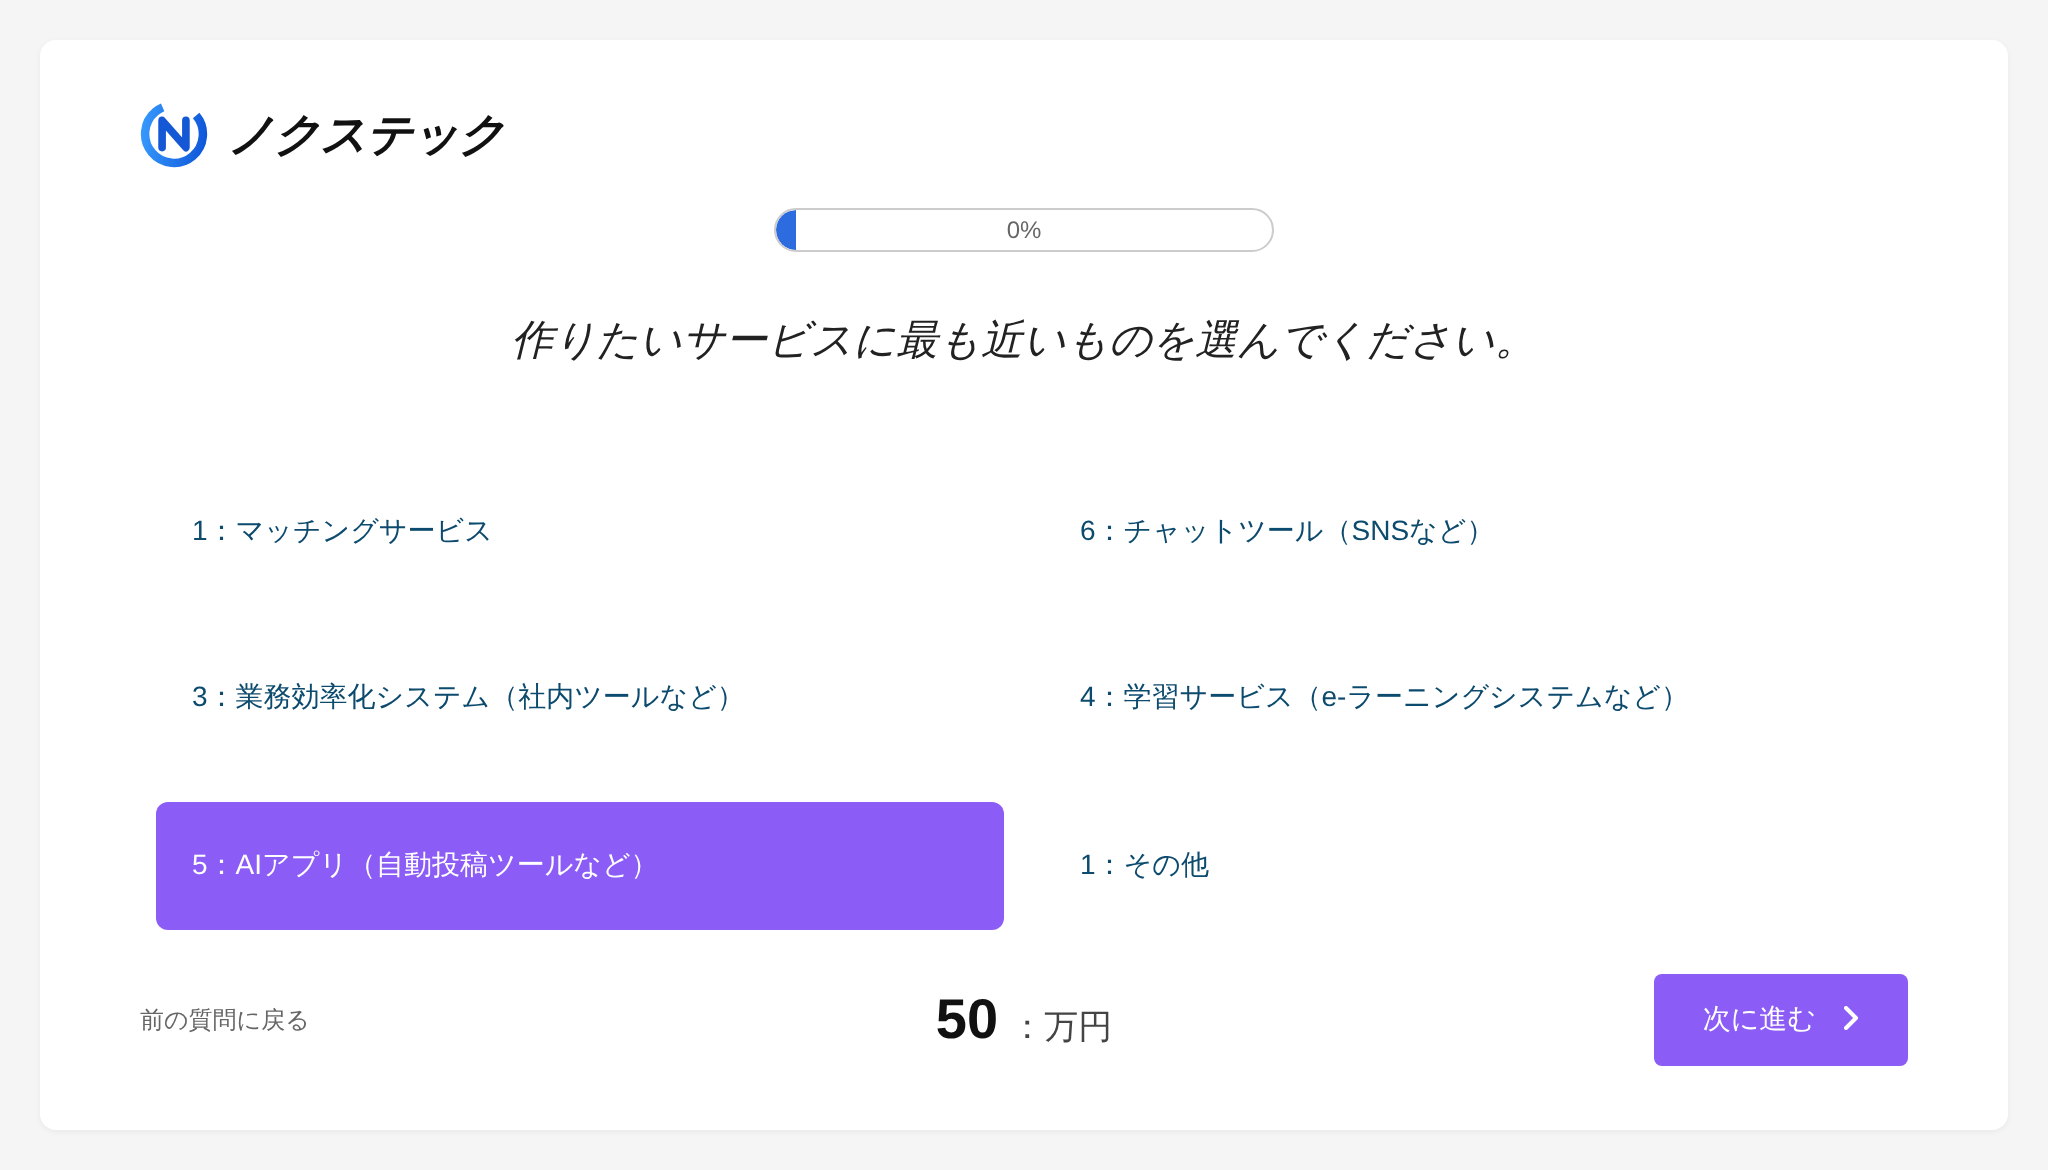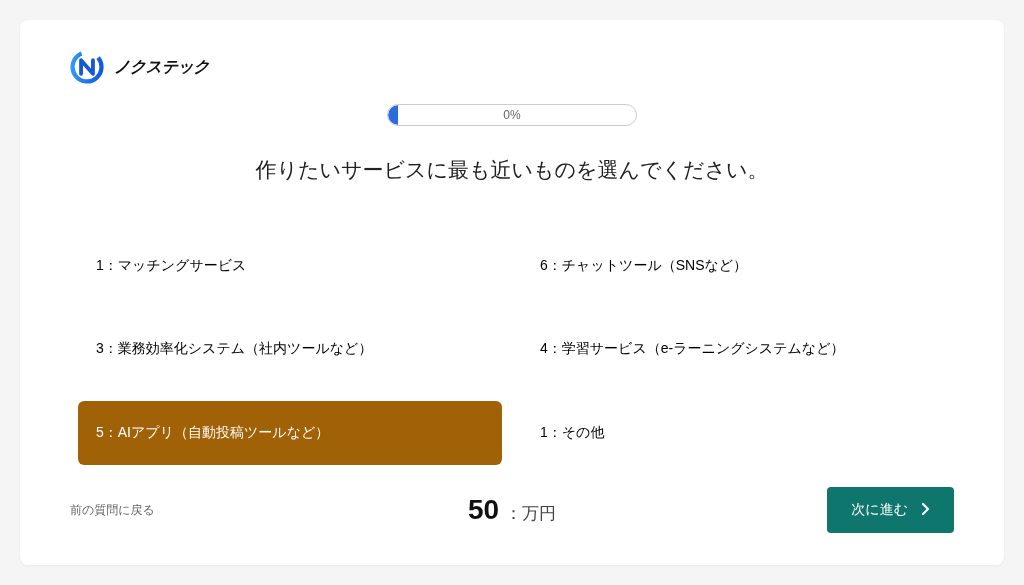--- a/index.html
+++ b/index.html
@@ -25,21 +25,21 @@
       align-items: center;
       gap: 10px;
       margin-bottom: 20px;
     }
     .logo-icon {
       width: 34px;
       height: 34px;
       flex-shrink: 0;
     }
     .logo-text {
-      font-size: 16px;
+      font-size: 23px;
       font-weight: 800;
       font-style: italic;
       color: #111;
       letter-spacing: -0.5px;
     }
     .progress-wrap {
       display: flex;
       justify-content: center;
       margin-bottom: 30px;
     }
@@ -69,40 +69,41 @@
       justify-content: center;
       font-size: 12px;
       color: #666;
     }
     .question {
       text-align: center;
       font-size: 21px;
       font-weight: 500;
       color: #222;
       margin-bottom: 50px;
+      font-style: italic;
     }
     .options {
       display: grid;
       grid-template-columns: 1fr 1fr;
       gap: 20px 20px;
       padding: 0 8px;
       flex: 1;
     }
     .option {
       padding: 22px 18px;
       border-radius: 6px;
       font-size: 14px;
-      color: #000000;
+      color: #0c4a6e;
       cursor: pointer;
       display: flex;
       align-items: center;
       background: transparent;
     }
     .option.selected {
-      background: #a16207;
+      background: #8b5cf6;
       color: #fff;
     }
     .footer {
       display: flex;
       align-items: center;
       justify-content: space-between;
       margin-top: 20px;
     }
     .back-link {
       font-size: 12px;
@@ -129,21 +130,21 @@
     }
     .footer-inner {
       position: relative;
       width: 100%;
       display: flex;
       align-items: center;
       justify-content: space-between;
       height: 50px;
     }
     .next-btn {
-      background: #0f766e;
+      background: #8b5cf6;
       color: #fff;
       border: none;
       border-radius: 4px;
       padding: 14px 24px;
       font-size: 14px;
       cursor: pointer;
       display: flex;
       align-items: center;
       gap: 14px;
     }

